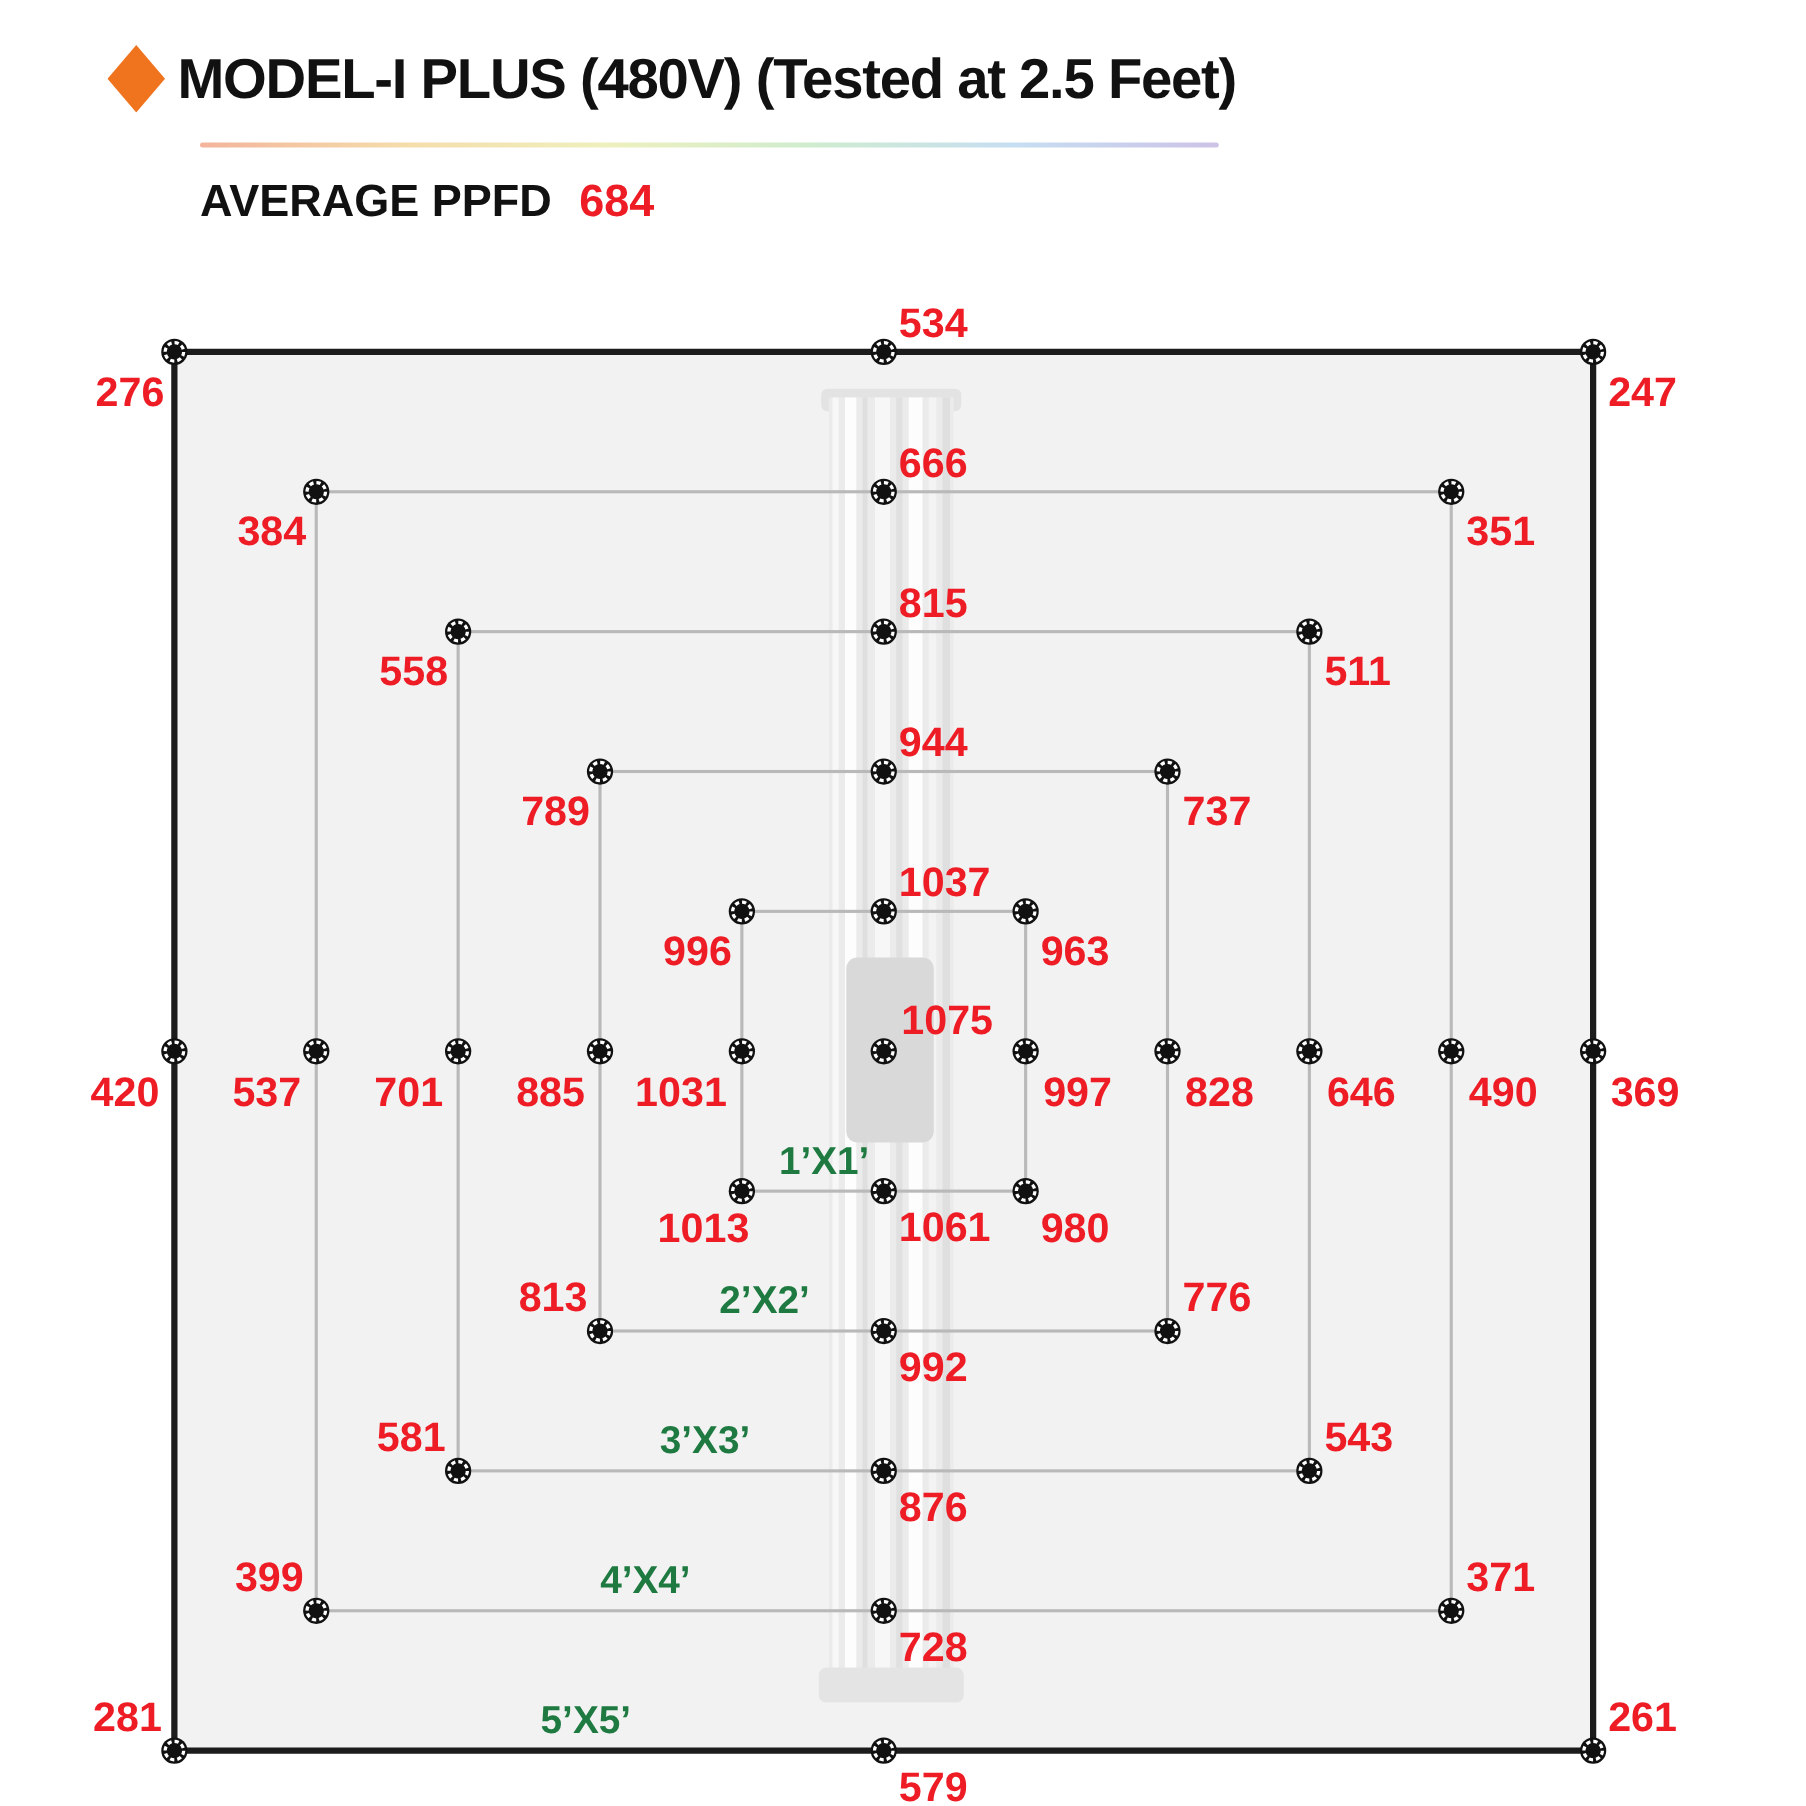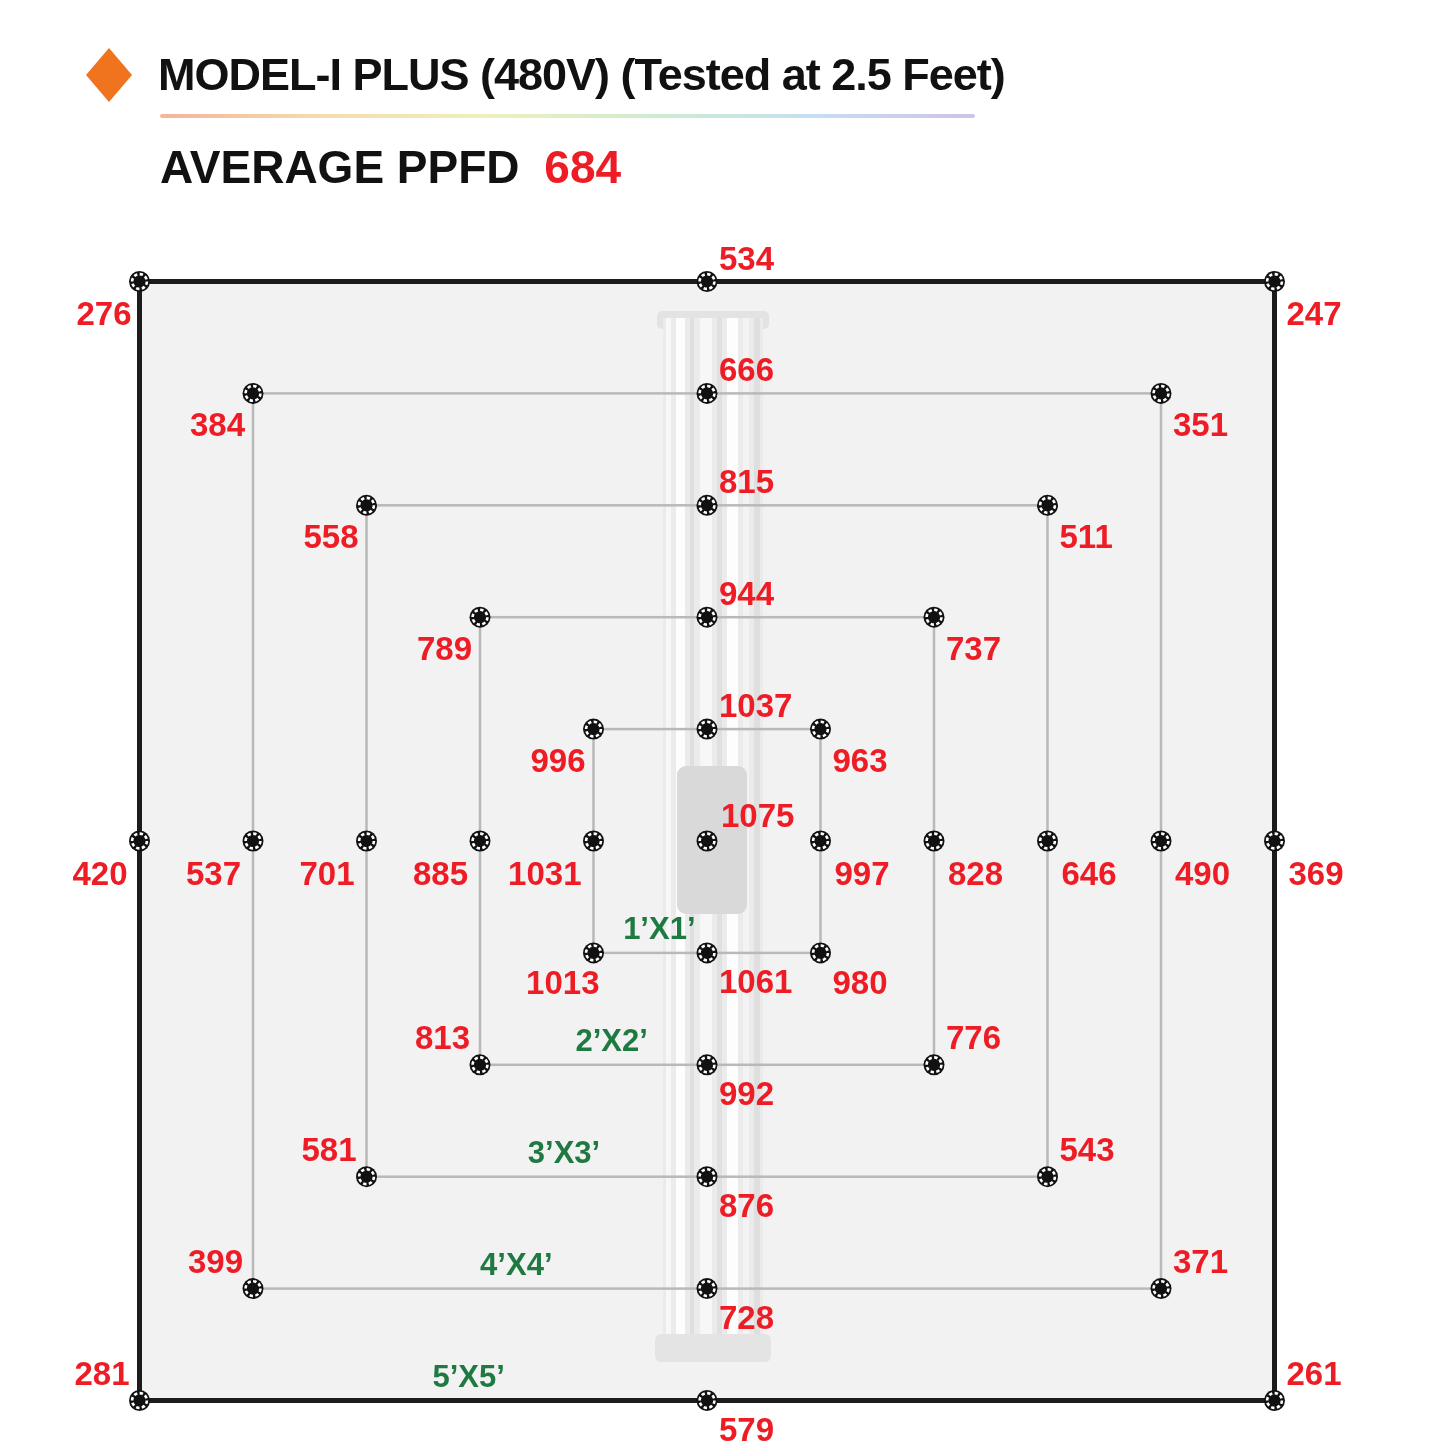--- a/index.html
+++ b/index.html
@@ -1,23 +1,23 @@
 <!DOCTYPE html>
 <html><head>
 <meta charset="utf-8">
 <style>
   html,body{margin:0;padding:0;background:#ffffff;}
   body{width:1445px;height:1445px;position:relative;overflow:hidden;
        font-family:"Liberation Sans",sans-serif;}
-  .hdr-row{position:absolute;left:86px;top:48px;display:flex;align-items:center;gap:26px;}
+  .hdr-row{position:absolute;left:86px;top:36px;display:flex;align-items:center;gap:10px;}
   .diamond{width:46px;height:54px;flex:0 0 auto;}
   .title{font-size:45px;font-weight:bold;color:#111;letter-spacing:-1px;white-space:nowrap;}
   .divider{position:absolute;left:160px;top:114px;width:815px;height:4px;border-radius:2px;
            background:linear-gradient(90deg,#f3b49b,#f5ddab,#eef0bd,#cfeccf,#c6def2,#cdc3e7);}
-  .subtitle{position:absolute;left:160px;top:140px;font-size:46px;font-weight:bold;color:#111;
+  .subtitle{position:absolute;left:160px;top:140px;font-size:36px;font-weight:bold;color:#111;
             white-space:nowrap;}
   .subtitle .avg-val{margin-left:12px;}
   svg text{font-family:"Liberation Sans",sans-serif;font-weight:bold;}
   #plot{position:absolute;left:0;top:0;}
 </style>
 </head>
 <body>
 
 <div class="hdr-row">
   <svg class="diamond" viewBox="0 0 46 54">

